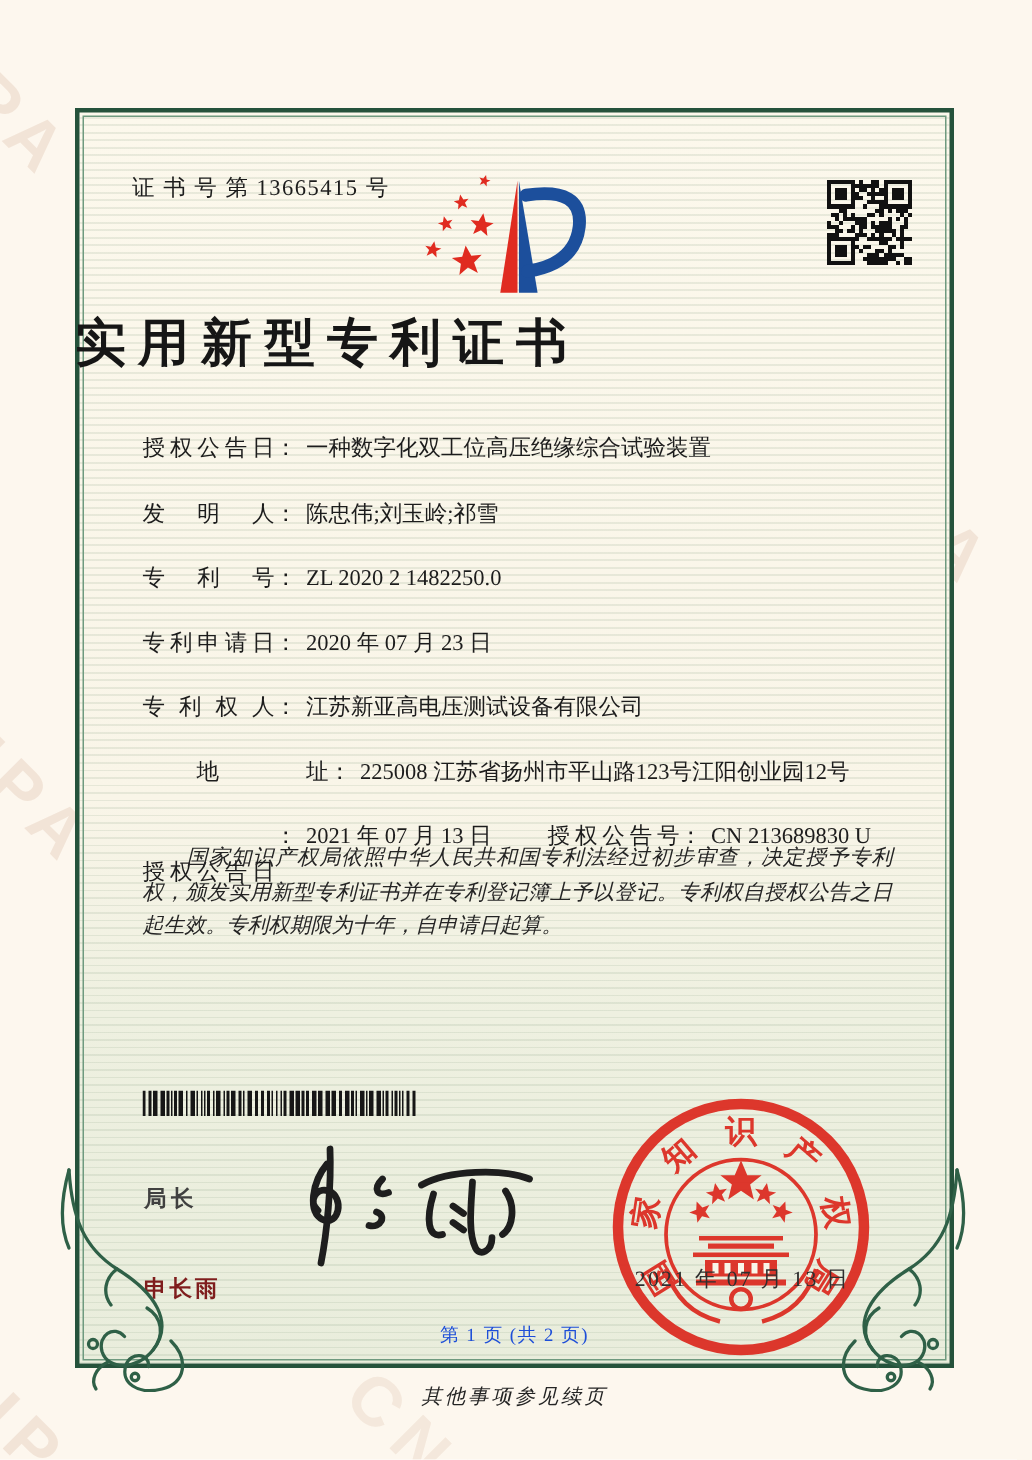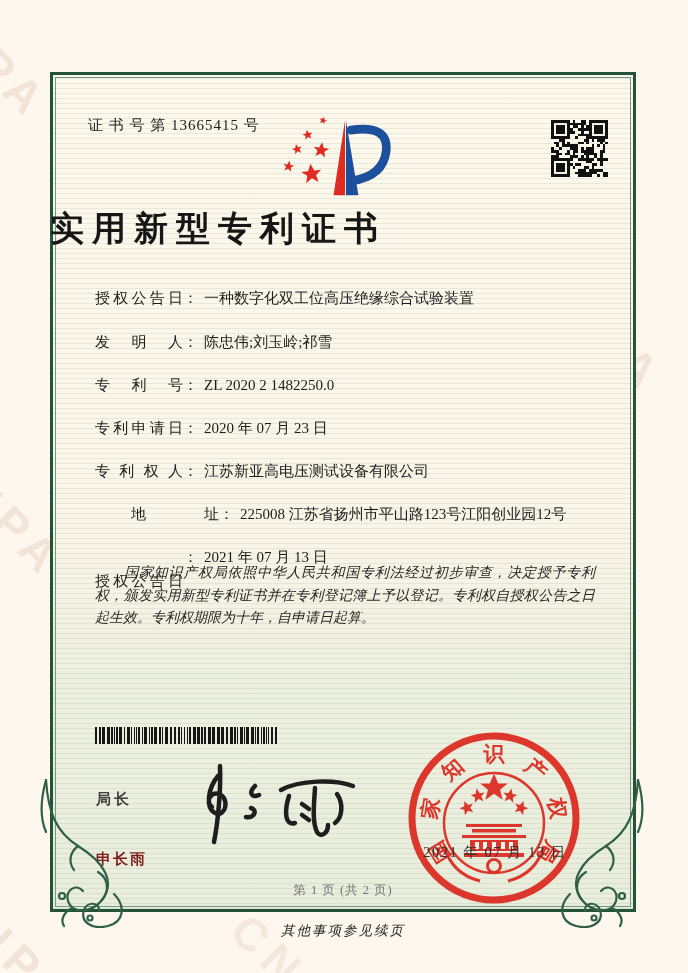--- a/index.html
+++ b/index.html
@@ -57,21 +57,21 @@
   }
   .seal-date{
     left:414px; top:843px; width:162px; text-align:center; z-index:4;
     font-size:14.5px; letter-spacing:1.5px; color:#2f2f2f;
   }
   .director-title{left:96px; top:790px; font-size:15px; letter-spacing:3px;
     font-family:"Liberation Sans","DejaVu Sans",sans-serif; font-weight:700; color:#404040;}
   .director-name{left:96px; top:822px; font-size:15px; letter-spacing:2px;
     font-family:"Liberation Sans","DejaVu Sans",sans-serif; font-weight:700; color:#7f1d1d;margin-top:28px;}
   .signature{left:185px; top:760px; width:185px; height:88px;}
-  .page-info{left:50px; top:882px; width:586px; text-align:center; font-size:12.5px; letter-spacing:1px; color:#737373;}
+  .page-info{left:50px; top:882px; width:586px; text-align:center; font-size:12.5px; letter-spacing:1px; color:#1d4ed8;}
   .cont-note{left:50px; top:922px; width:586px; text-align:center; font-size:13.5px; font-style:italic; letter-spacing:2px; color:#242424;}
   .flourish{z-index:4;}
   .flourish-left{left:34px; top:778px; transform:scaleX(-1);}
   .flourish-right{left:550px; top:778px;}
 </style>
 </head>
 <body>
 
 <div class="page">
 
@@ -369,20 +369,23 @@
     <span class="flabel" style="width:88px;">专利申请日</span><span>：</span><span class="fvalue">2020 年 07 月 23 日</span>
   </div>
   <div class="abs frow" style="top:462px;">
     <span class="flabel" style="width:88px;">专利权人</span><span>：</span><span class="fvalue">江苏新亚高电压测试设备有限公司</span>
   </div>
   <div class="abs frow" style="top:505px;margin-left:36px;">
     <span class="flabel" style="width:88px;">地址</span><span>：</span><span class="fvalue">225008 江苏省扬州市平山路123号江阳创业园12号</span>
   </div>
   <div class="abs frow" style="top:548px;">
     <span class="flabel" style="width:88px;margin-top:24px;">授权公告日</span><span>：</span><span class="fvalue">2021 年 07 月 13 日</span>
+    <span class="fgroup2">
+      <span class="flabel">授权公告号</span><span>：</span><span class="fvalue">CN 213689830 U</span>
+    </span>
   </div>
 
   <div class="abs paras">
     <p>国家知识产权局依照中华人民共和国专利法经过初步审查，决定授予专利权，颁发实用新型专利证书并在专利登记簿上予以登记。专利权自授权公告之日起生效。专利权期限为十年，自申请日起算。</p>
   </div>
 
   <svg class="abs barcode" id="barcode-svg" viewBox="0 0 186 17" preserveAspectRatio="none" aria-hidden="true">
       <rect x="0" y="0" width="2" height="17" fill="#161616"></rect>
       <rect x="4" y="0" width="2" height="17" fill="#161616"></rect>
       <rect x="7" y="0" width="3" height="17" fill="#161616"></rect>

